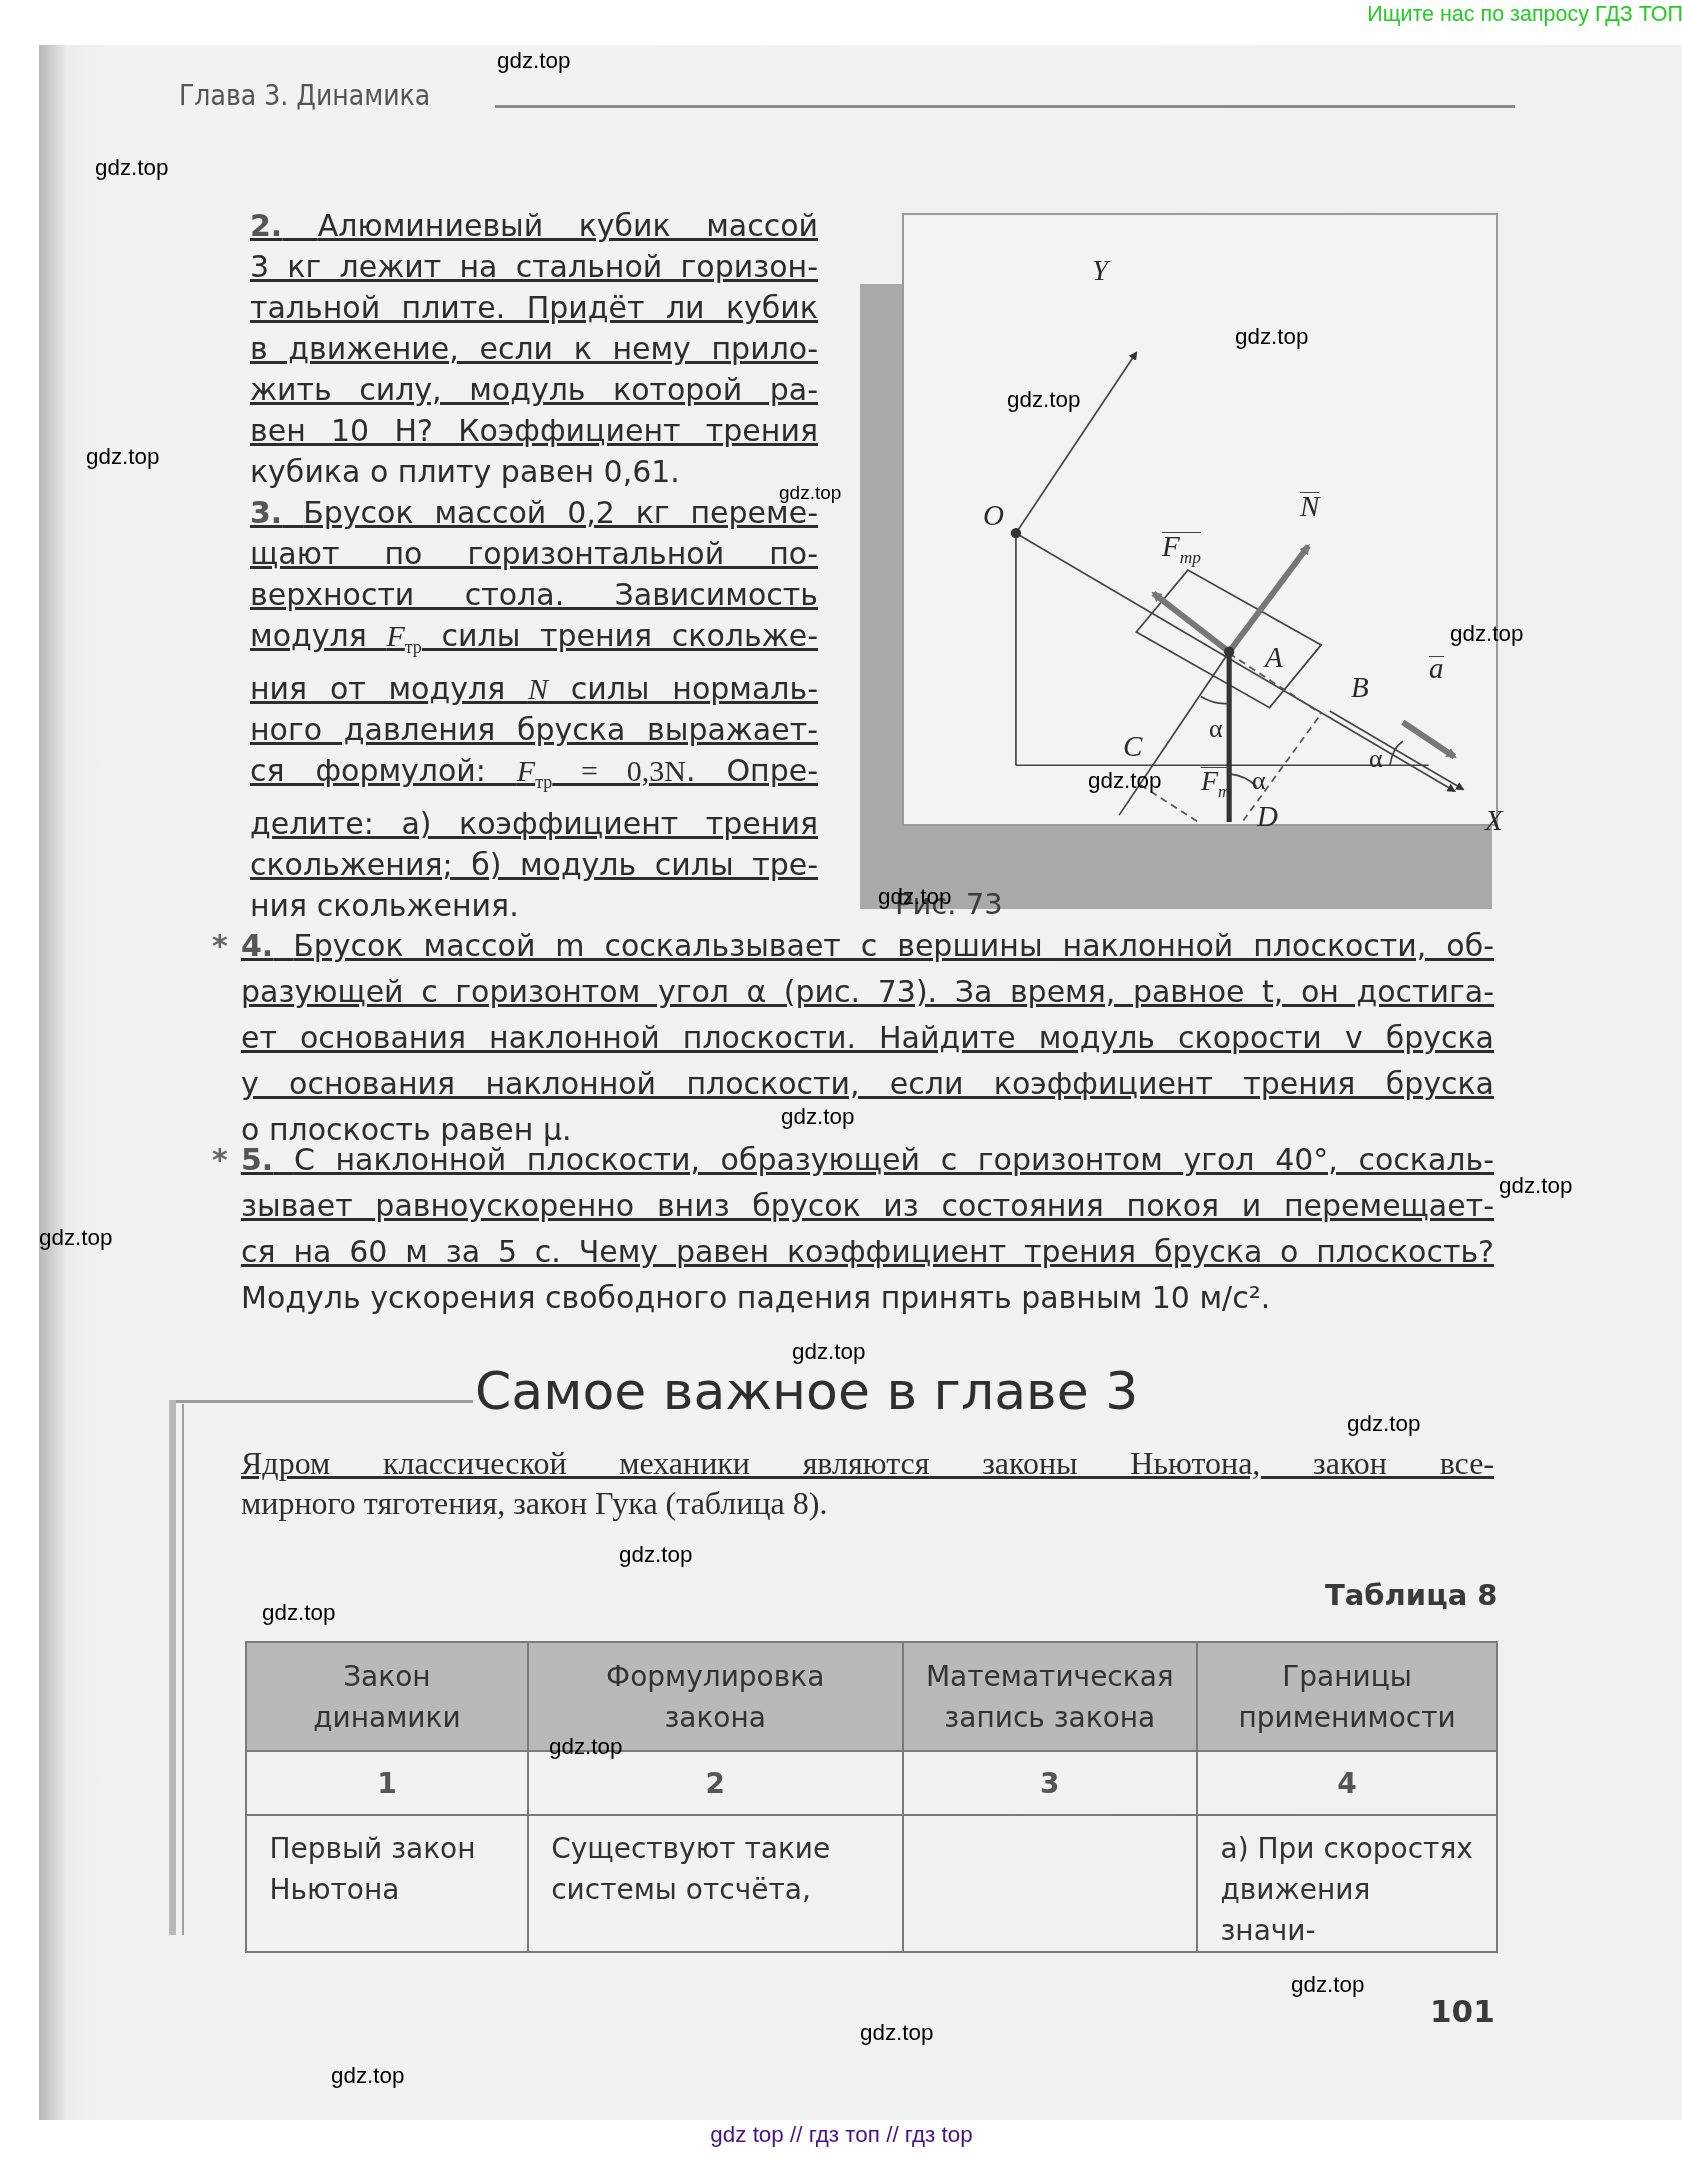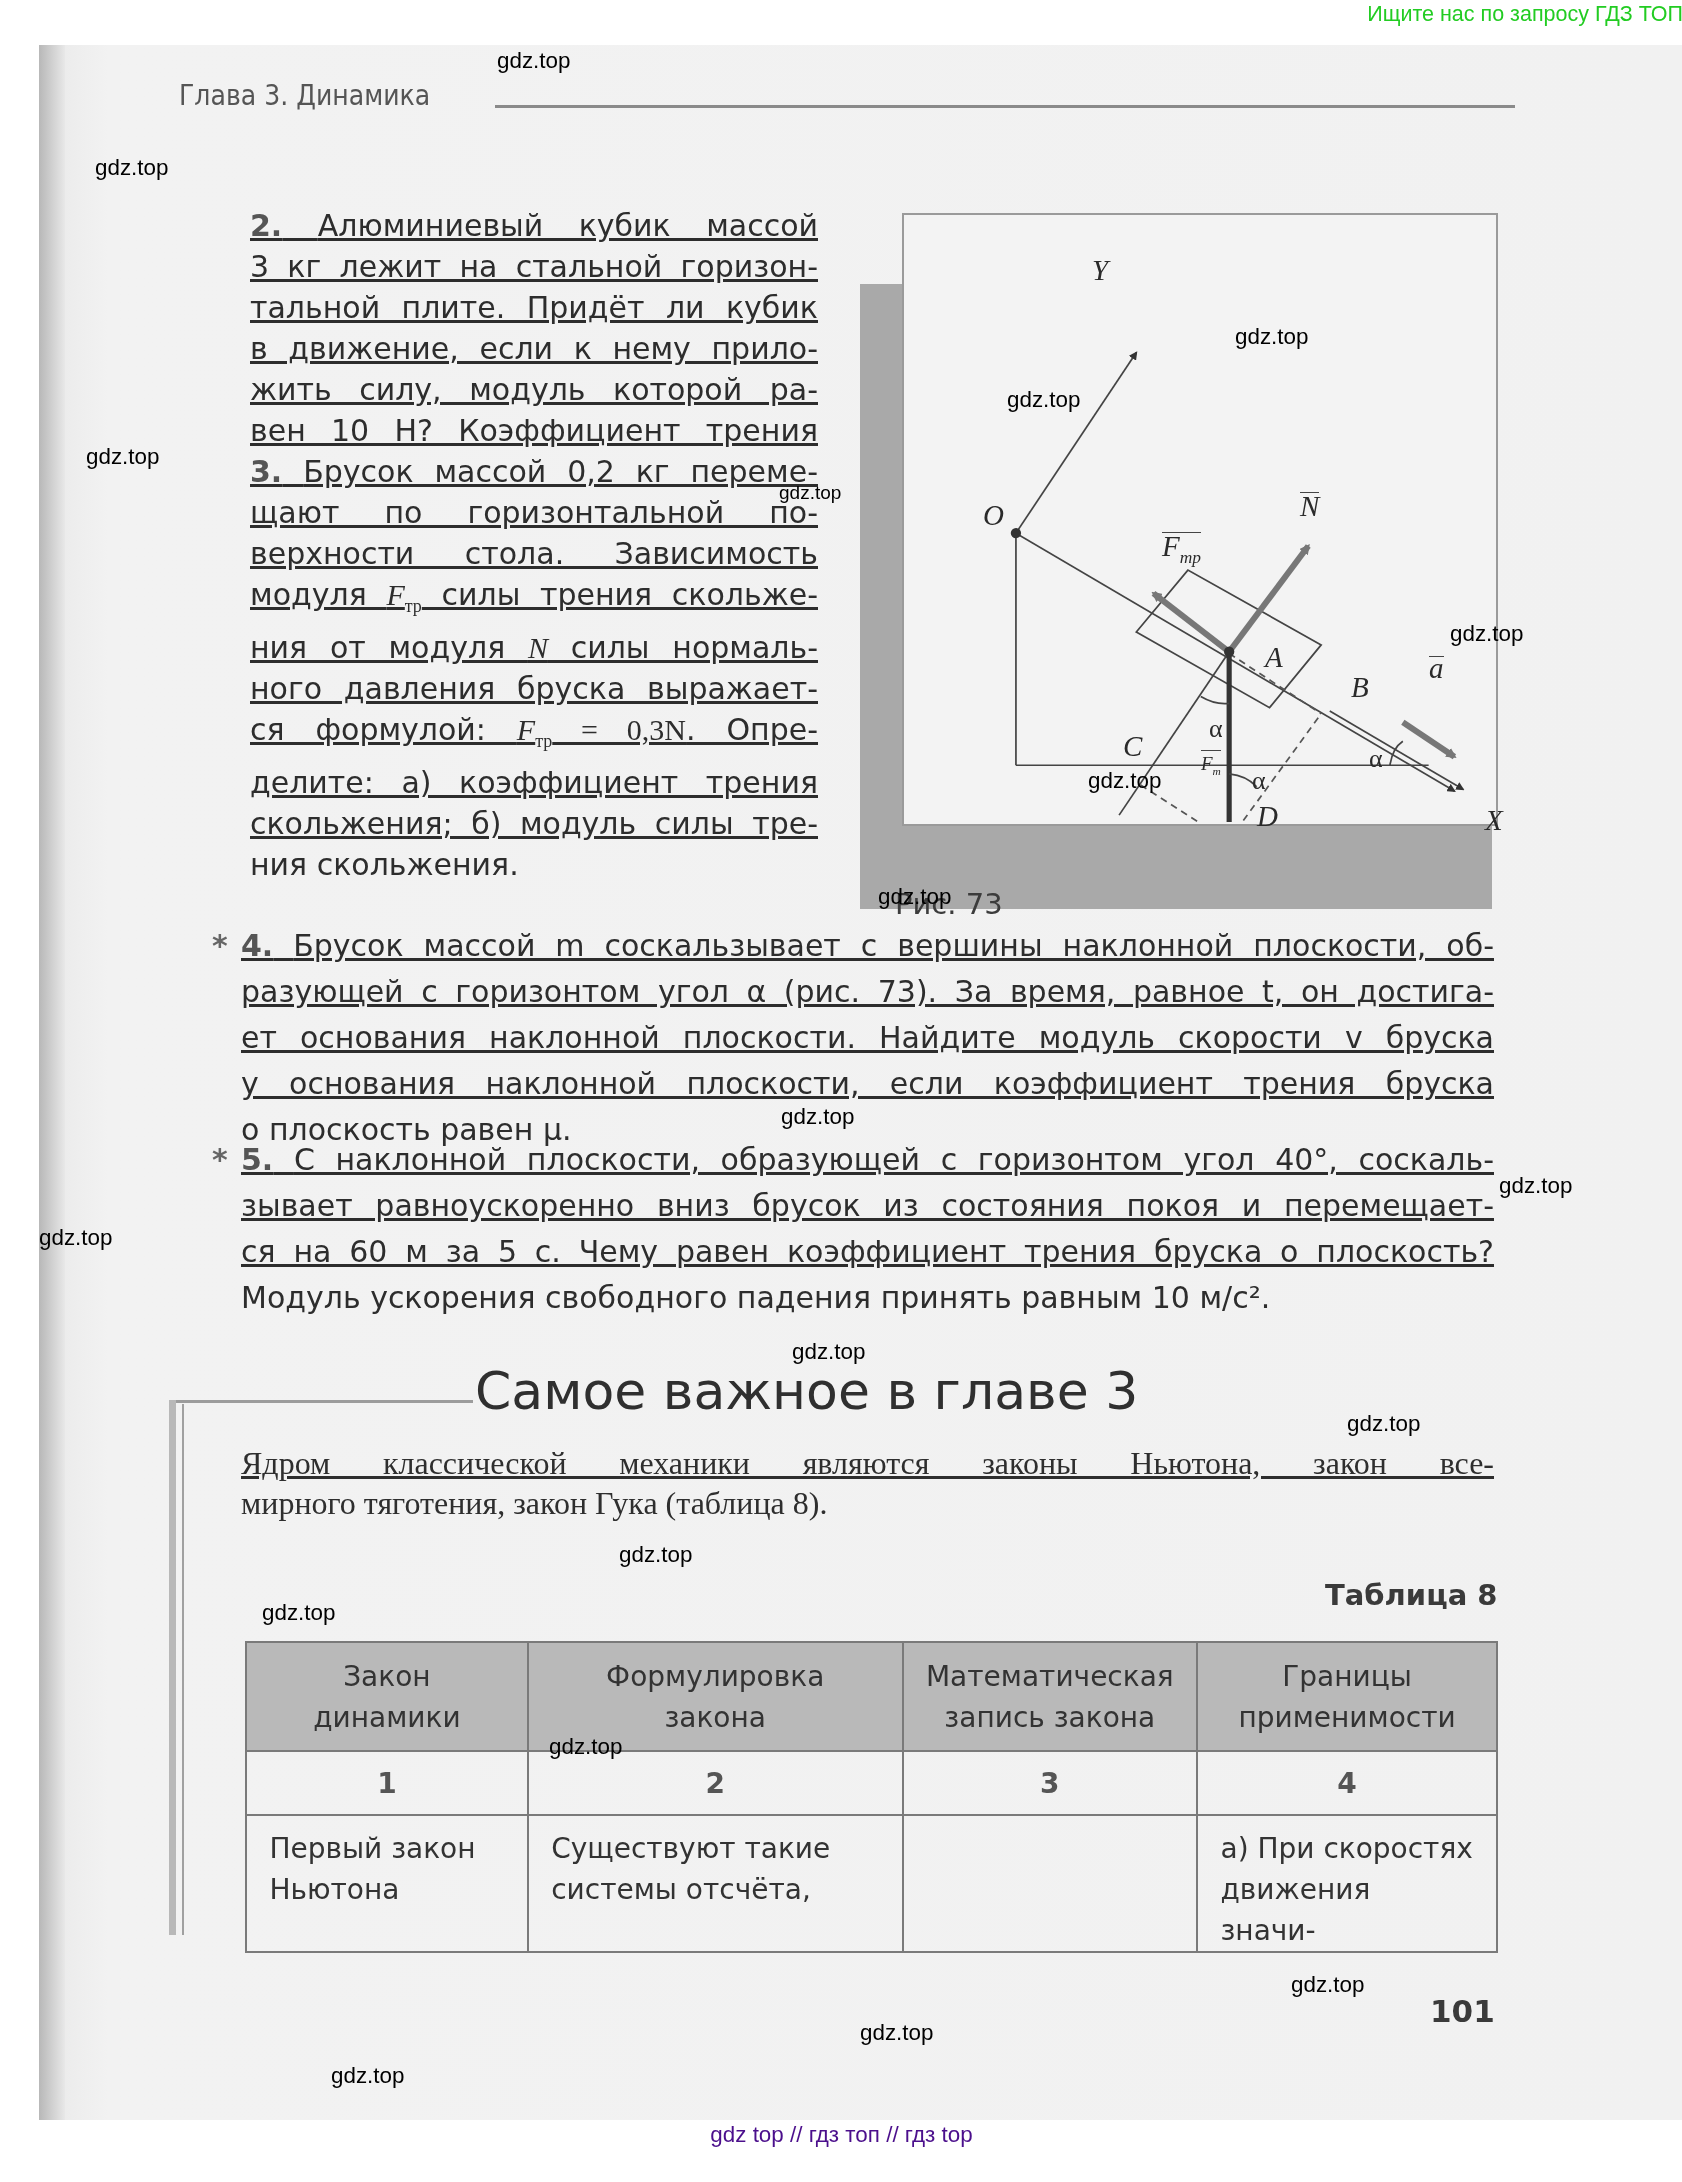--- a/index.html
+++ b/index.html
@@ -51,20 +51,21 @@
 <div class="abs chap-line"></div>
 
 <div class="abs pcol">
   <div>
     <span class="line just"><span class="num">2.</span> <span>Алюминиевый кубик массой</span></span>
     <span class="line just">3 кг лежит на стальной горизон-</span>
     <span class="line just">тальной плите. Придёт ли кубик</span>
     <span class="line just">в движение, если к нему прило-</span>
     <span class="line just">жить силу, модуль которой ра-</span>
     <span class="line just">вен 10 Н? Коэффициент трения</span>
+    <span class="line">кубика о плиту равен 0,61.</span>
   </div>
   <div>
     <span class="line just"><span class="num">3.</span> <span>Брусок массой 0,2 кг переме-</span></span>
     <span class="line just">щают по горизонтальной по-</span>
     <span class="line just">верхности стола. Зависимость</span>
     <span class="line just"><span>модуля </span><span class="it">F</span><sub>тр</sub><span> силы трения скольже-</span></span>
     <span class="line just"><span>ния от модуля </span><span class="it">N</span><span> силы нормаль-</span></span>
     <span class="line just">ного давления бруска выражает-</span>
     <span class="line just"><span>ся формулой: </span><span class="it">F</span><sub>тр</sub><span class="serif"> = 0,3N</span><span>. Опре-</span></span>
     <span class="line just">делите: а) коэффициент трения</span>
@@ -117,21 +118,21 @@
     <path d="M565,640 Q568,620 580,612" fill="none" stroke="#444" stroke-width="2"></path>
   </svg>
   <span class="abs it" style="left:188px;top:39px;font-size:29px;">Y</span>
   <span class="abs it" style="left:79px;top:284px;font-size:29px;">O</span>
   <span class="abs it" style="left:396px;top:277px;font-size:29px;border-top:1.7px solid #444;line-height:26px;">N</span>
   <span class="abs it" style="left:258px;top:317px;font-size:29px;border-top:1.7px solid #444;line-height:26px;"><span>F</span><sub>тр</sub></span>
   <span class="abs it" style="left:361px;top:426px;font-size:29px;">A</span>
   <span class="abs it" style="left:447px;top:456px;font-size:29px;">B</span>
   <span class="abs it" style="left:525px;top:441px;font-size:29px;border-top:1.7px solid #444;line-height:22.4px;">a</span>
   <span class="abs it" style="left:219px;top:515px;font-size:29px;">C</span>
-  <span class="abs it" style="left:297px;top:535px;font-size:19px;border-top:1.7px solid #444;line-height:26px;"><span>F</span><sub>т</sub></span>
+  <span class="abs it" style="left:297px;top:552px;font-size:28px;border-top:1.7px solid #444;line-height:26px;"><span>F</span><sub>т</sub></span>
   <span class="abs it" style="left:353px;top:585px;font-size:29px;">D</span>
   <span class="abs it" style="left:581px;top:589px;font-size:29px;">X</span>
   <span class="abs serif" style="left:305px;top:499px;font-size:26px;">α</span>
   <span class="abs serif" style="left:348px;top:551px;font-size:26px;">α</span>
   <span class="abs serif" style="left:465px;top:529px;font-size:26px;">α</span>
 </div>
 <div class="abs fig-cap">Рис. 73</div>
 
 <div class="abs wide" style="top:923px;">
   <span class="star">*</span>

